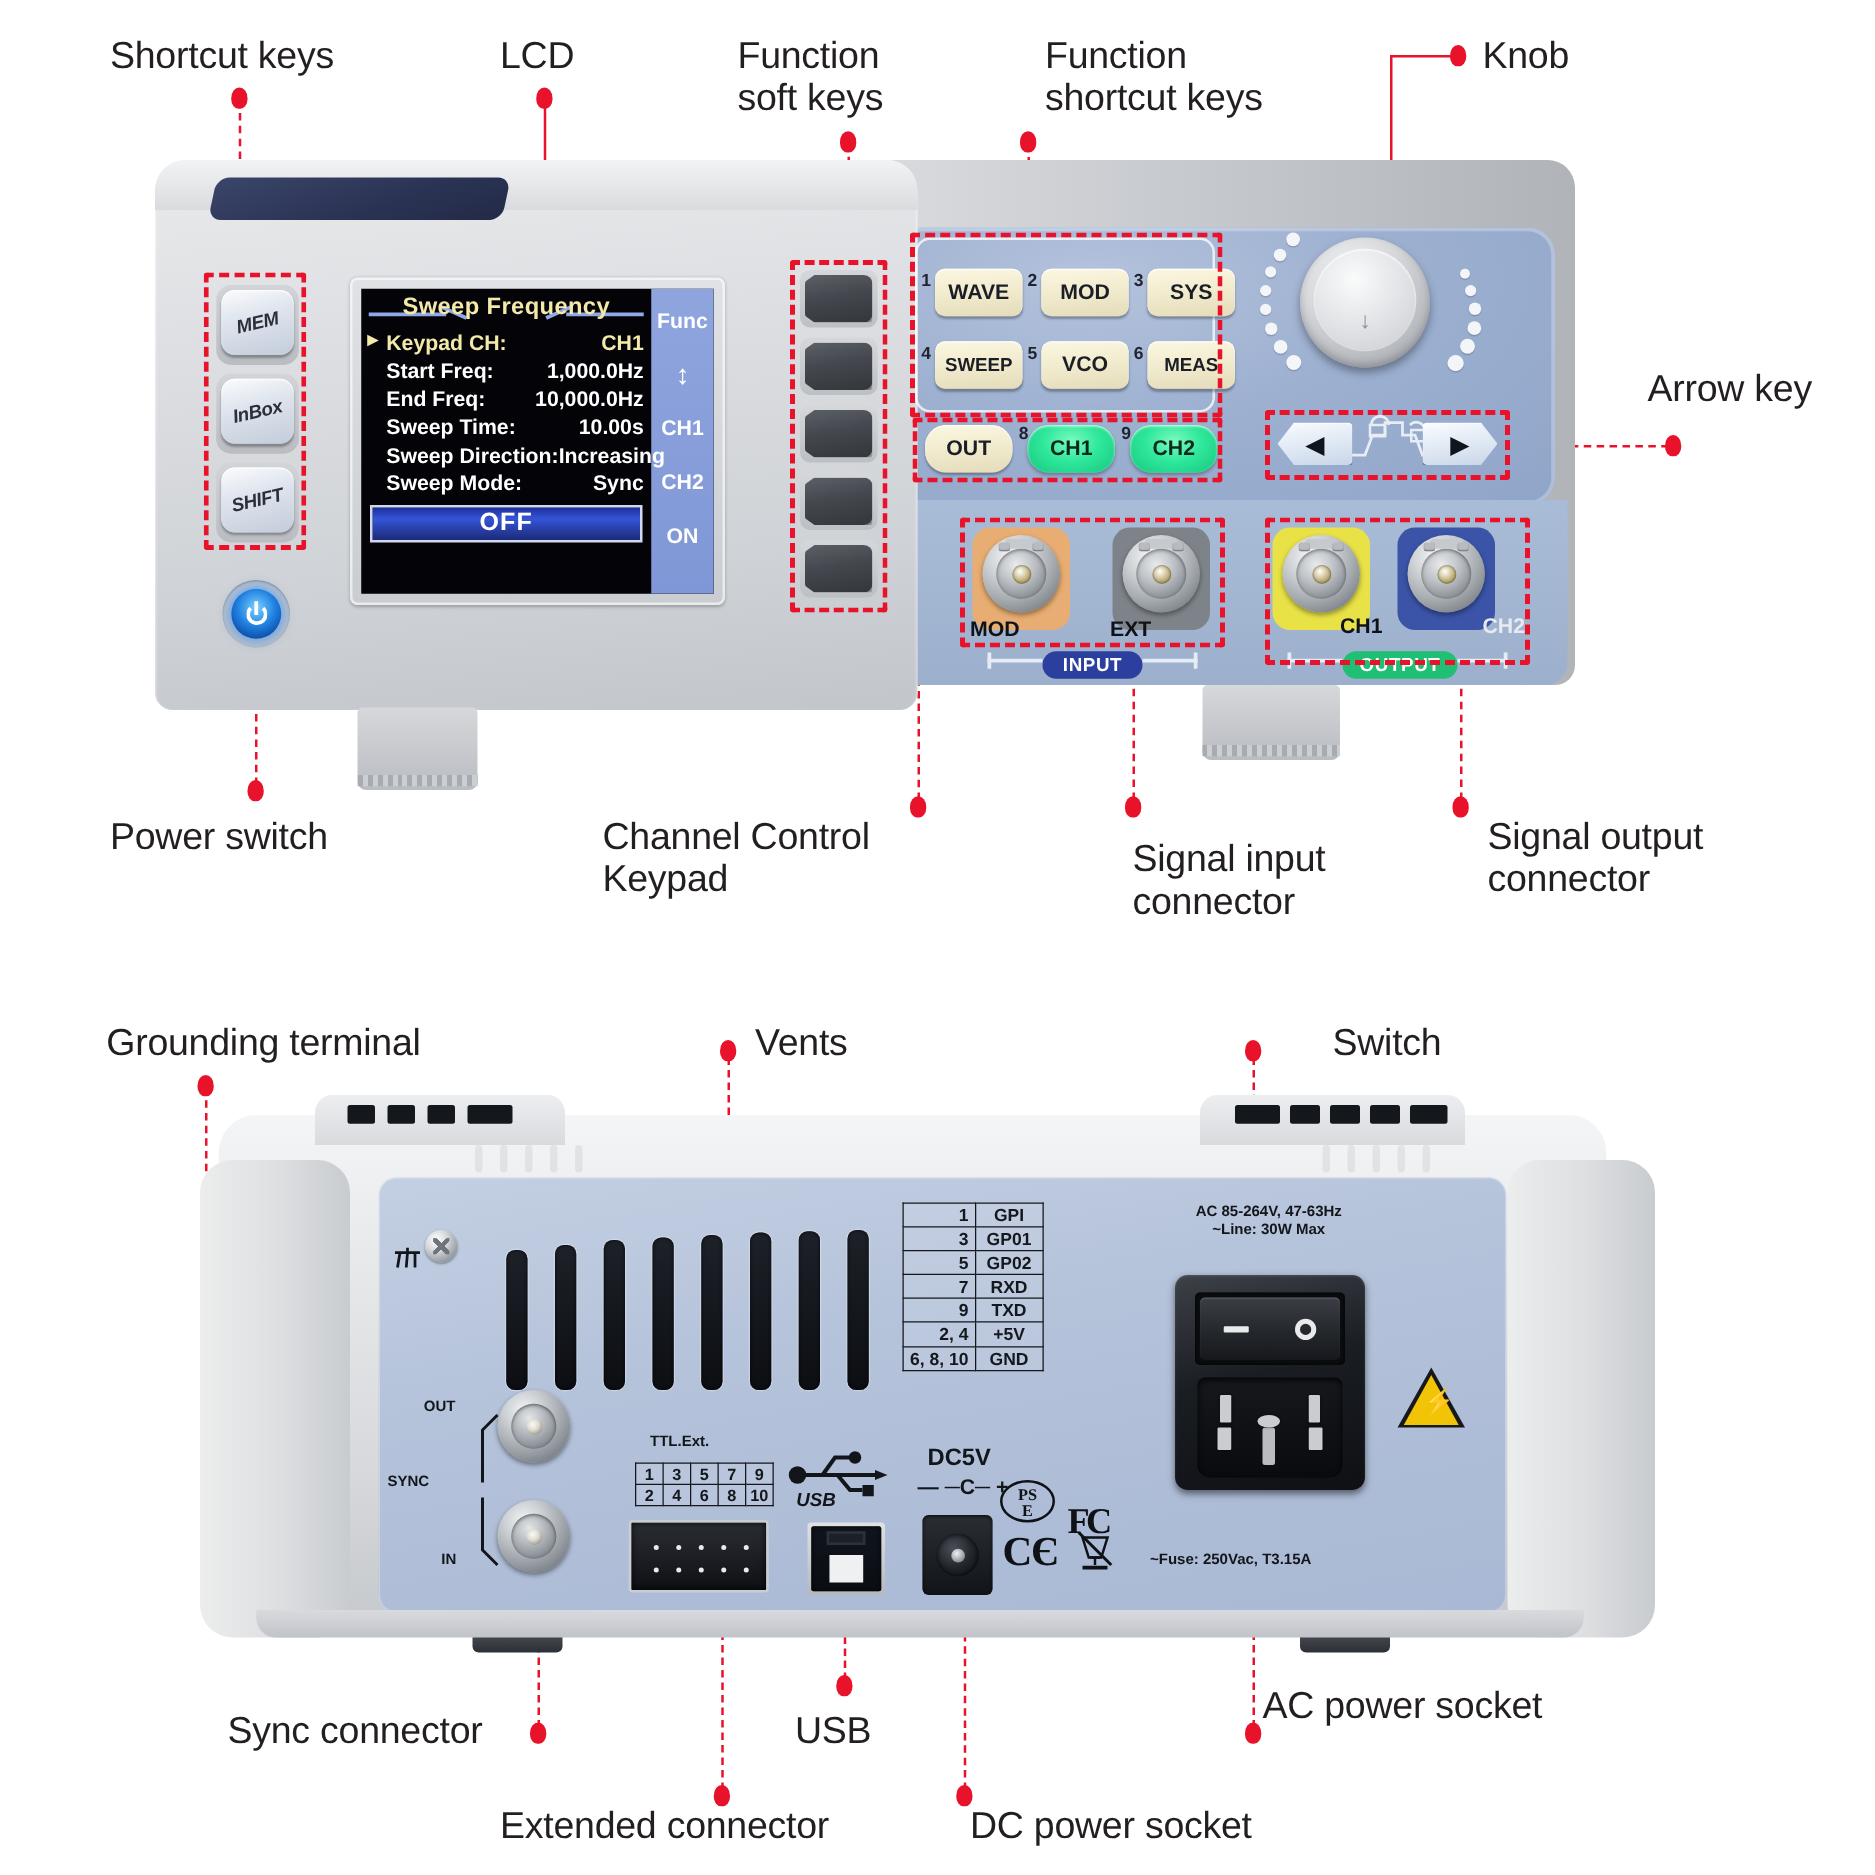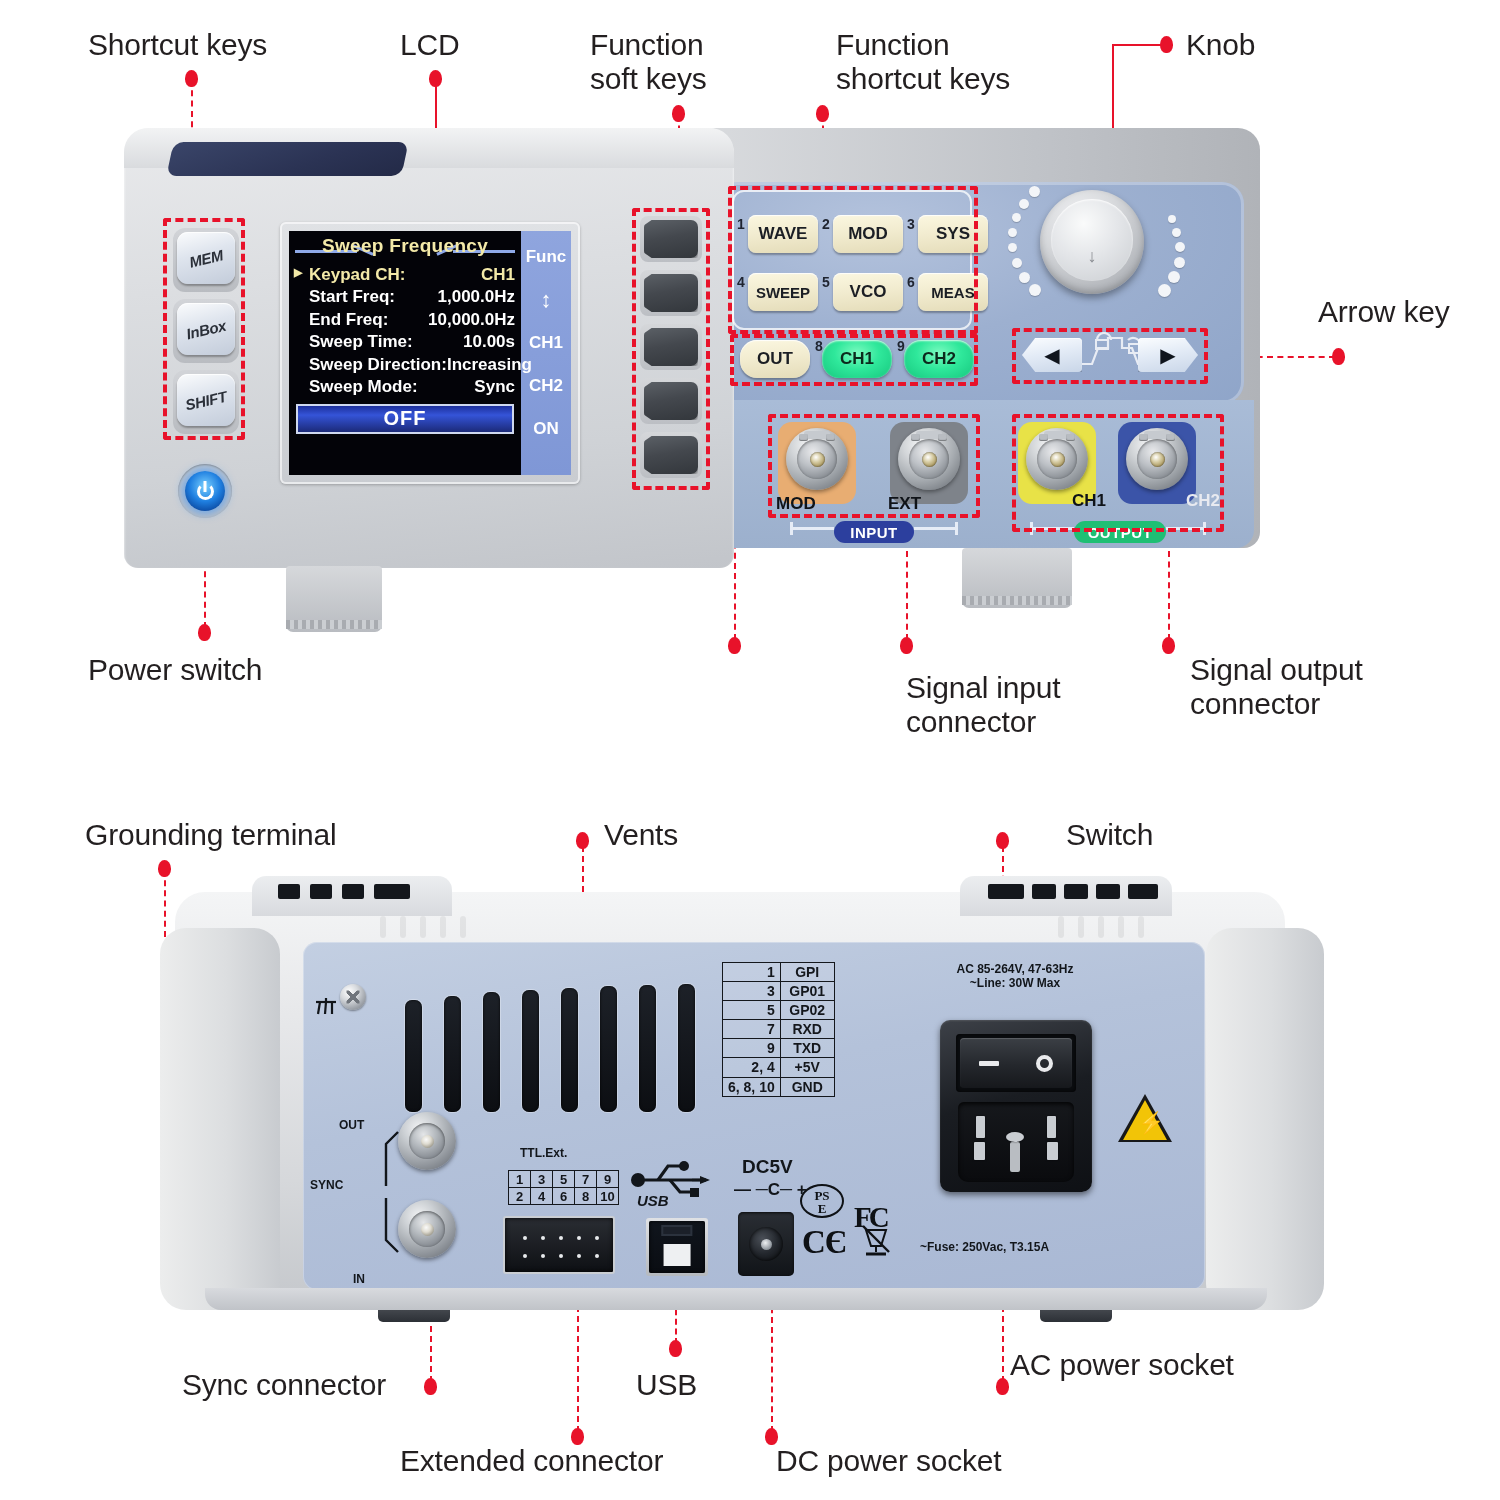--- a/index.html
+++ b/index.html
@@ -600,20 +600,22 @@
   <div class="lead-solid" style="left:1112px; top:44px; height:200px;"></div>
 
   <div class="lbl" style="left:1318px; top:295px;">Arrow key</div>
   <div class="dot" style="left:1332px; top:348px;"></div>
   <div class="lead-h" style="left:1205px; top:356px; width:130px;"></div>
 
   <div class="lbl" style="left:88px; top:653px;">Power switch</div>
   <div class="dot" style="left:198px; top:624px;"></div>
   <div class="lead" style="left:204px; top:500px; height:128px;"></div>
 
+  <div class="lbl" style="left:482px; top:653px;">Channel Control
+Keypad</div>
   <div class="dot" style="left:728px; top:637px;"></div>
   <div class="lead" style="left:734px; top:380px; height:260px;"></div>
 
   <div class="lbl" style="left:906px; top:671px;">Signal input
 connector</div>
   <div class="dot" style="left:900px; top:637px;"></div>
   <div class="lead" style="left:906px; top:520px; height:120px;"></div>
 
   <div class="lbl" style="left:1190px; top:653px;">Signal output
 connector</div>
@@ -1005,21 +1007,21 @@
     <svg style="position:absolute; left:858px; top:1222px; width:36px; height:40px;" viewBox="0 0 36 40">
       <path d="M8 8 h20 l-5 16 h-10 z" fill="none" stroke="#0e1115" stroke-width="2"></path>
       <line x1="14" y1="24" x2="22" y2="24" stroke="#0e1115" stroke-width="2"></line>
       <line x1="18" y1="24" x2="18" y2="30" stroke="#0e1115" stroke-width="2"></line>
       <line x1="8" y1="32" x2="28" y2="32" stroke="#0e1115" stroke-width="3"></line>
       <line x1="5" y1="4" x2="31" y2="30" stroke="#0e1115" stroke-width="2.4"></line>
     </svg>
 
     <div class="rear-text" style="left:339px; top:1118px;">OUT</div>
     <div class="rear-text" style="left:310px; top:1178px;">SYNC</div>
-    <div class="rear-text" style="left:353px; top:1272px;">IN</div>
+    <div class="rear-text" style="left:353px; top:1240px;">IN</div>
     <svg style="position:absolute; left:372px; top:1128px; width:30px; height:130px;" viewBox="0 0 30 130">
       <path d="M26 4 L14 16 L14 58 M14 70 L14 112 L26 124" fill="none" stroke="#12161b" stroke-width="2.4"></path>
     </svg>
     <div class="rear-bnc" style="left:398px; top:1112px;">
       <div class="rear-bnc-in">
           <div class="rear-bnc-core"></div>
         </div>
     </div>
     <div class="rear-bnc" style="left:398px; top:1200px;">
       <div class="rear-bnc-in">

